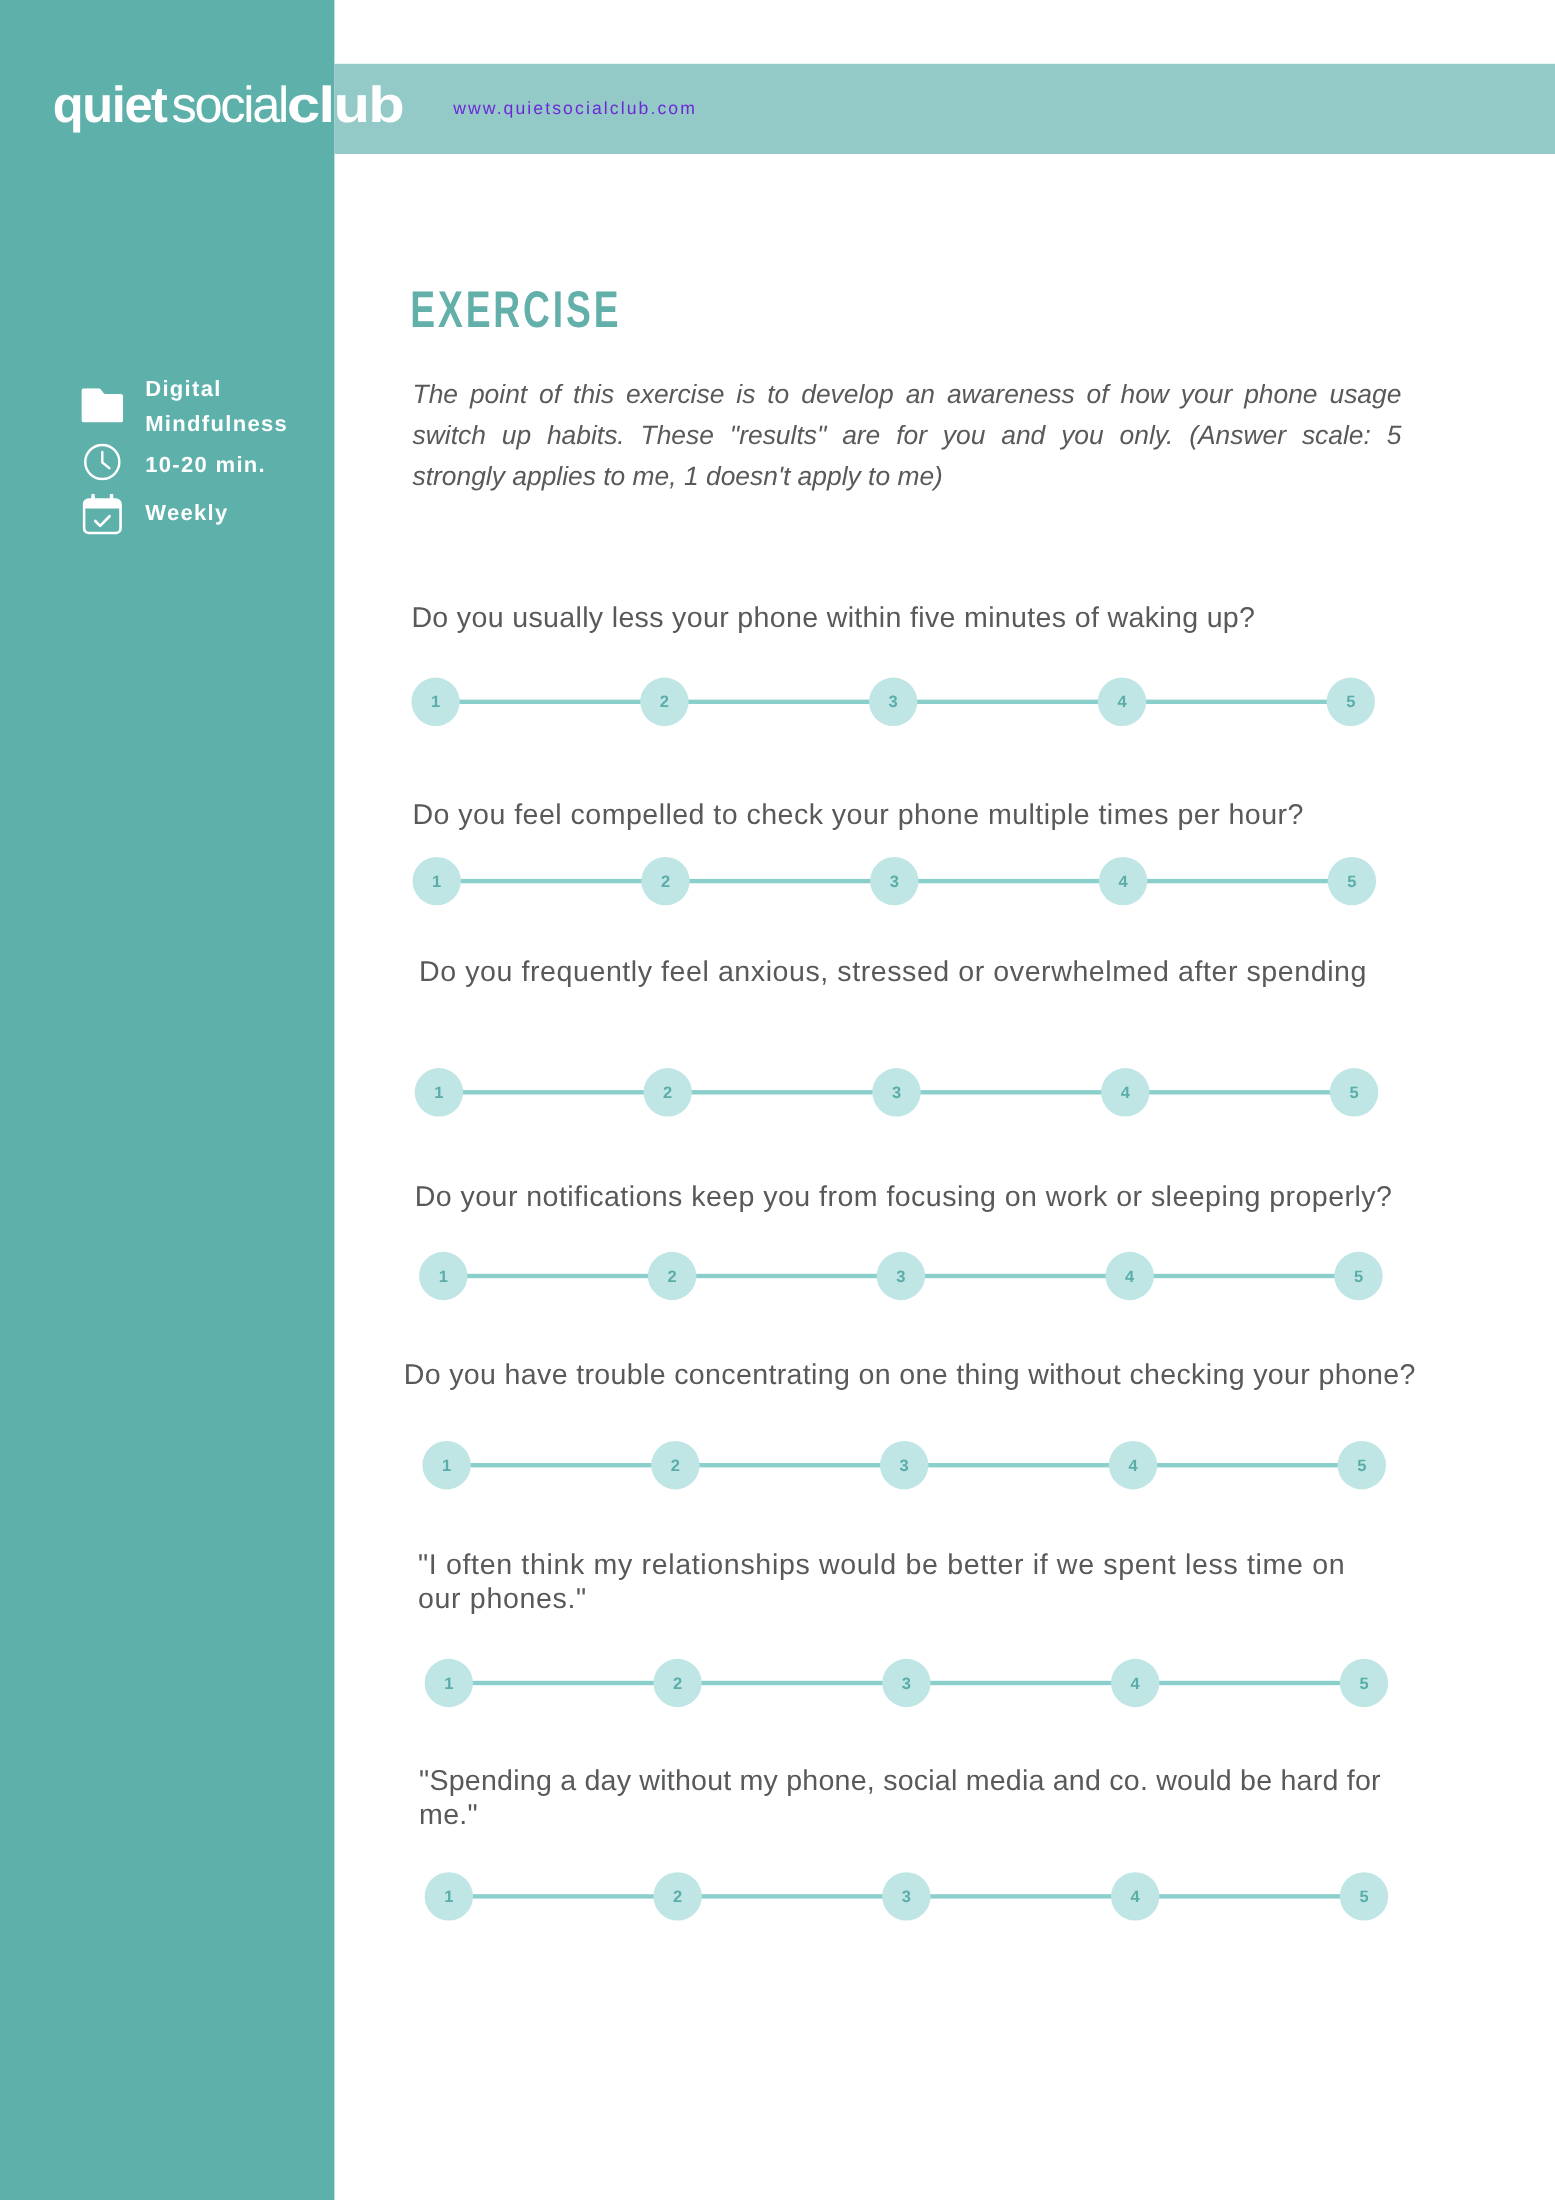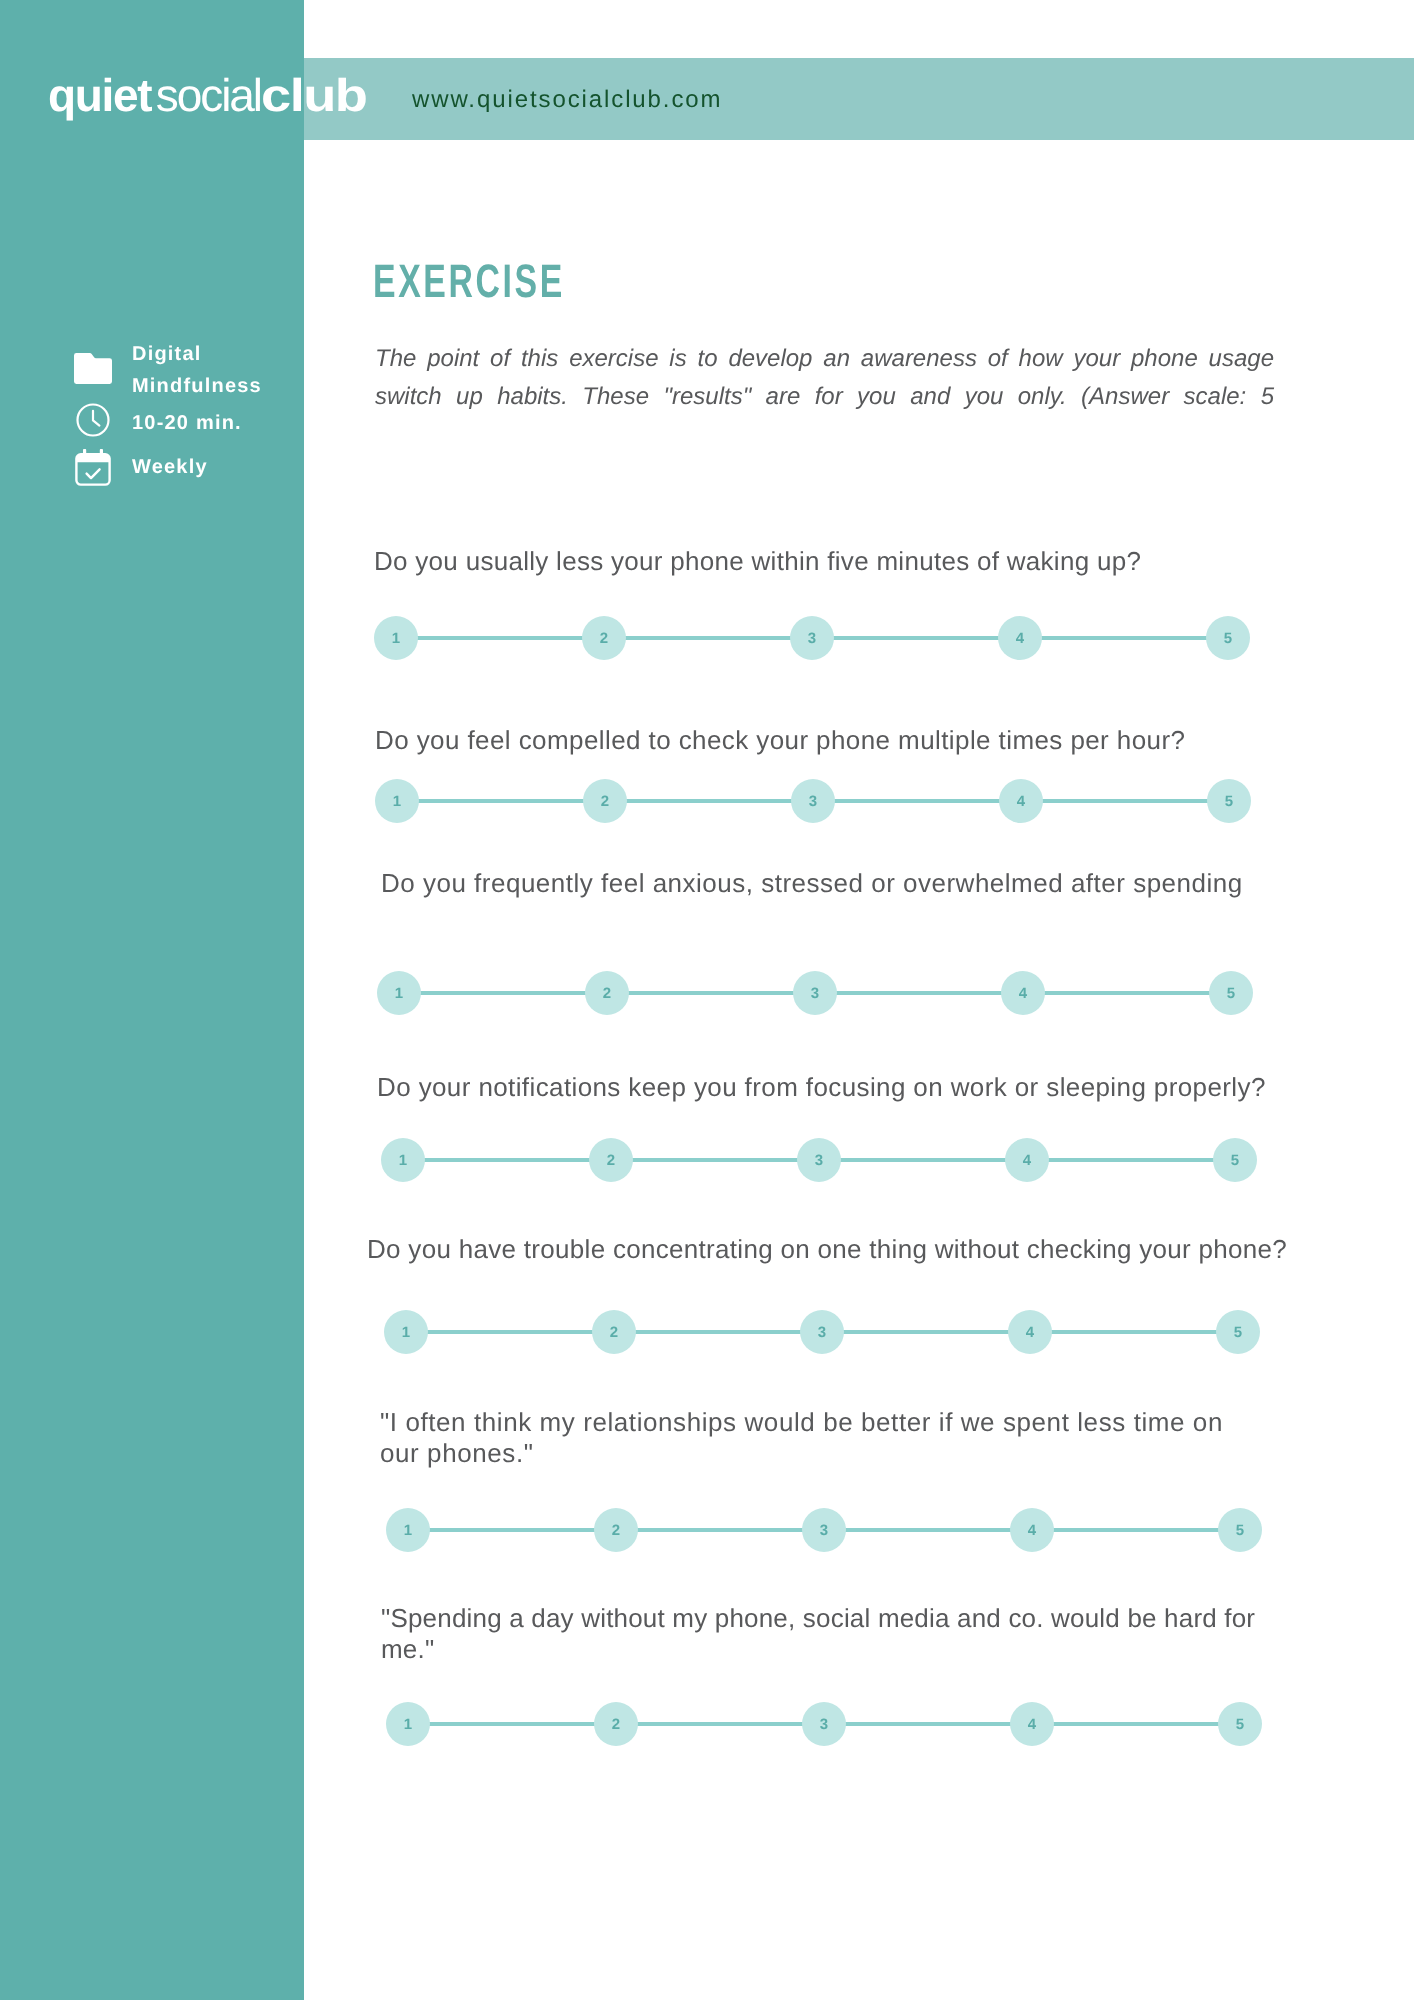--- a/index.html
+++ b/index.html
@@ -9,21 +9,21 @@
        -webkit-font-smoothing:antialiased;-moz-osx-font-smoothing:grayscale;
        text-rendering:geometricPrecision;}
   .page{position:relative;width:1414px;height:2000px;transform:translateZ(0);}
 
   
   .sidebar{position:absolute;left:0;top:0;width:304px;height:2000px;background:#5eb0ab;}
 
   
   .urlband{position:absolute;left:304px;top:58px;right:0;height:82px;background:#93c9c6;}
   .urlband .url{position:absolute;left:108px;top:32px;line-height:20px;
-      color:#14532d;font-size:24px;letter-spacing:1.9px;white-space:nowrap;}
+      color:#6d28d9;font-size:16px;letter-spacing:1.9px;white-space:nowrap;}
 
   
   .logo{position:absolute;left:48px;top:77px;font-size:46px;color:#ffffff;line-height:36px;
       white-space:nowrap;letter-spacing:-1.3px;}
   .logo .b{font-weight:bold;}
   .logo .l{font-weight:normal;letter-spacing:-2.1px;margin-left:-7px;}
   .logo .b+.l+.b{display:inline-block;transform:scaleX(1.18);transform-origin:0 50%;
       margin-right:16px;}
 
   
@@ -107,20 +107,21 @@
             <path d="M11.6 24.6l4.4 4.5 8.6-8.8" fill="none" stroke="#ffffff" stroke-width="2.4" stroke-linecap="round" stroke-linejoin="round"></path>
           </svg></span>
       <span class="metalabel" style="top:451px">Weekly</span>
     </div>
   </div>
 
   <div class="h1">EXERCISE</div>
   <div class="intro">
     <div class="iline">The point of this exercise is to develop an awareness of how your phone usage</div>
     <div class="iline">switch up habits. These "results" are for you and you only. (Answer scale: 5</div>
+    <div class="iline last">strongly applies to me, 1 doesn't apply to me)</div>
   </div>
 
   <div id="qwrap">
       <div class="q n0">
         <div>Do you usually less your phone within five minutes of waking up?</div>
       </div>
       <div class="scale s0">
         <div class="line"></div>
         <div class="dot d0">1</div>
         <div class="dot d1">2</div>

